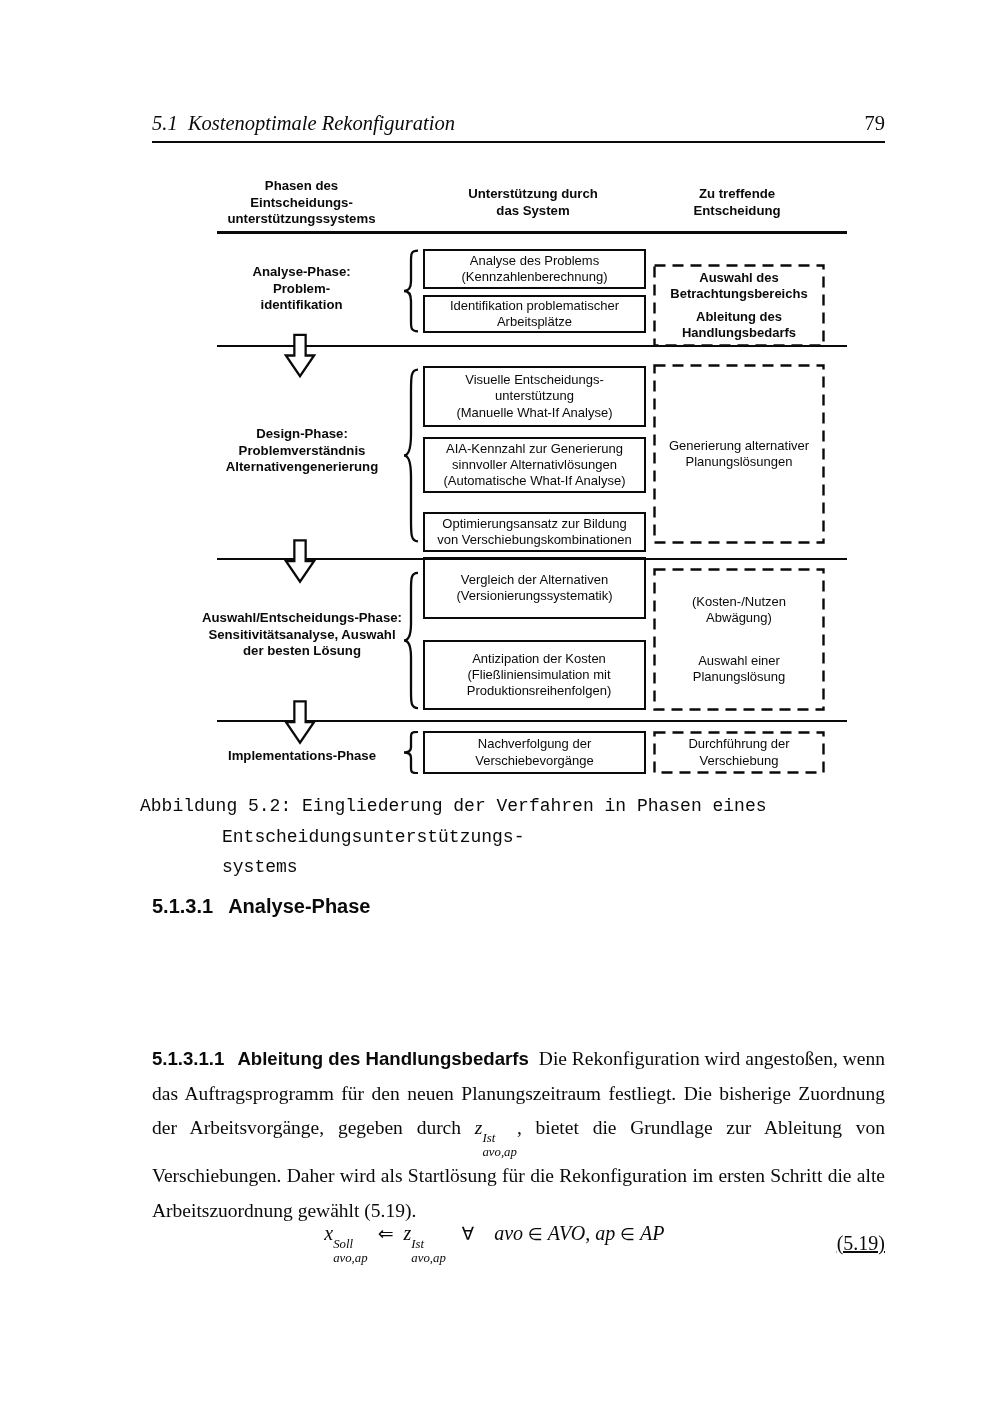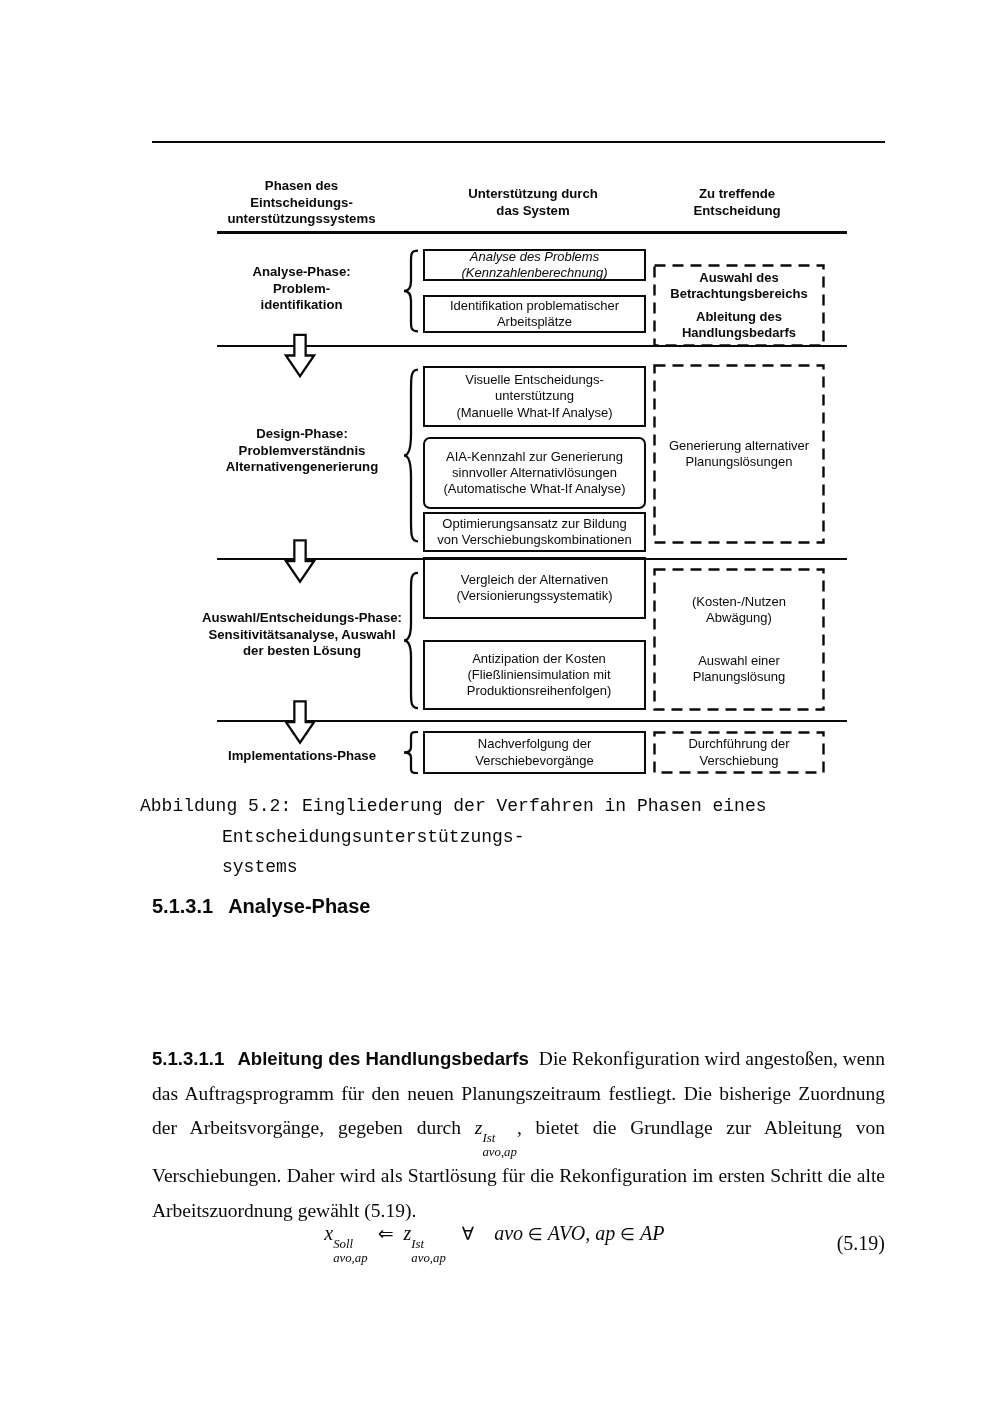--- a/index.html
+++ b/index.html
@@ -44,30 +44,37 @@
   .inline-heading .sub-num { margin-right:13px; }
 
   
   .mvar { font-style:italic; }
   .mstack { display:inline-flex; flex-direction:column; align-items:flex-start; vertical-align:-0.62em; line-height:1.02; font-size:12.8px; font-style:italic; }
   .mstack .msub { margin-top:1px; }
   .sym { font-family:"DejaVu Sans", sans-serif; font-style:normal; }
 
   .equation { position:absolute; left:152px; top:1222px; width:733px; display:flex; align-items:center; font-size:20px; }
   .eq-body { flex:1; text-align:center; font-style:italic; }
-  .eq-num { font-style:normal; }
+  .eq-num { font-style:normal;text-decoration:underline; }
   .eq-arrow { margin:0 10px; font-size:19px; }
   .eq-forall { margin:0 20px 0 16px; font-size:18px; }
   .eq-in { margin:0 5px; font-size:17px; }
 </style>
 </head>
 <body>
 
 <div class="page">
 
+  <div class="running-head">
+    <span class="rh-left">
+      <span>5.1</span>&nbsp;
+      <span>Kostenoptimale Rekonfiguration</span>
+    </span>
+    <span class="rh-num">79</span>
+  </div>
   <div class="head-rule"></div>
 
   <div>
 
     <div class="fig-colhead" style="left:214px; top:178px; width:175px;">Phasen des
 Eintscheidungs-
 unterstützungssystems</div>
     <div class="fig-colhead" style="left:445px; top:186px; width:176px;">Unterstützung durch
 das System</div>
     <div class="fig-colhead" style="left:650px; top:186px; width:174px;">Zu treffende
@@ -87,21 +94,21 @@
     <svg class="arrow" style="left:284px; top:699px;" width="32" height="46" viewBox="0 0 34 46">
         <path d="M11 1 H23 V23 H32 L17 45 L2 23 H11 Z" fill="#ffffff" stroke="#0a0a0a" stroke-width="2.4"></path>
       </svg>
 
     <div class="phase-label" style="left:214px; top:264px; width:175px;">Analyse-Phase:
 Problem-
 identifikation</div>
     <svg class="brace" style="top:249px;" width="20" height="84" viewBox="0 0 20 100" preserveAspectRatio="none">
         <path d="M17 2 C10 2 10 6 10 14 L10 38 C10 46 8 50 3 50 C8 50 10 54 10 62 L10 86 C10 94 10 98 17 98" fill="none" stroke="#0a0a0a" stroke-width="2.3" vector-effect="non-scaling-stroke"></path>
       </svg>
-    <div class="solid-box fig-sans" style="top:249px; height:32px;font-style:italic;">Analyse des Problems
+    <div class="solid-box fig-sans" style="top:249px; height:40px;">Analyse des Problems
 (Kennzahlenberechnung)</div>
     <div class="solid-box fig-sans" style="top:295px; height:38px;">Identifikation problematischer
 Arbeitsplätze</div>
     <div class="dashed-box" style="top:264px; height:83px;font-weight:bold;">
       <svg width="172" height="83">
           <rect x="1.5" y="1.5" width="169" height="80" fill="none" stroke="#0a0a0a" stroke-width="2.4" stroke-dasharray="11 7"></rect>
         </svg>
       <div class="dash-content fig-sans">
         <div>Auswahl des
 Betrachtungsbereichs</div>
@@ -112,21 +119,21 @@
 
     <div class="phase-label" style="left:195px; top:426px; width:214px;">Design-Phase:
 Problemverständnis
 Alternativengenerierung</div>
     <svg class="brace" style="top:366px;" width="20" height="179" viewBox="0 0 20 100" preserveAspectRatio="none">
         <path d="M17 2 C10 2 10 6 10 14 L10 38 C10 46 8 50 3 50 C8 50 10 54 10 62 L10 86 C10 94 10 98 17 98" fill="none" stroke="#0a0a0a" stroke-width="2.3" vector-effect="non-scaling-stroke"></path>
       </svg>
     <div class="solid-box fig-sans" style="top:366px; height:61px;">Visuelle Entscheidungs-
 unterstützung
 (Manuelle What-If Analyse)</div>
-    <div class="solid-box fig-sans" style="top:437px; height:72px;border-radius:7px;">AIA-Kennzahl zur Generierung
+    <div class="solid-box fig-sans" style="top:437px; height:56px;">AIA-Kennzahl zur Generierung
 sinnvoller Alternativlösungen
 (Automatische What-If Analyse)</div>
     <div class="solid-box fig-sans" style="top:504px; height:40px;margin-top:8px;">Optimierungsansatz zur Bildung
 von Verschiebungskombinationen</div>
     <div class="dashed-box" style="top:364px; height:180px;">
       <svg width="172" height="180">
           <rect x="1.5" y="1.5" width="169" height="177" fill="none" stroke="#0a0a0a" stroke-width="2.4" stroke-dasharray="11 7"></rect>
         </svg>
       <div class="dash-content fig-sans gapped">
         <div>Generierung alternativer

